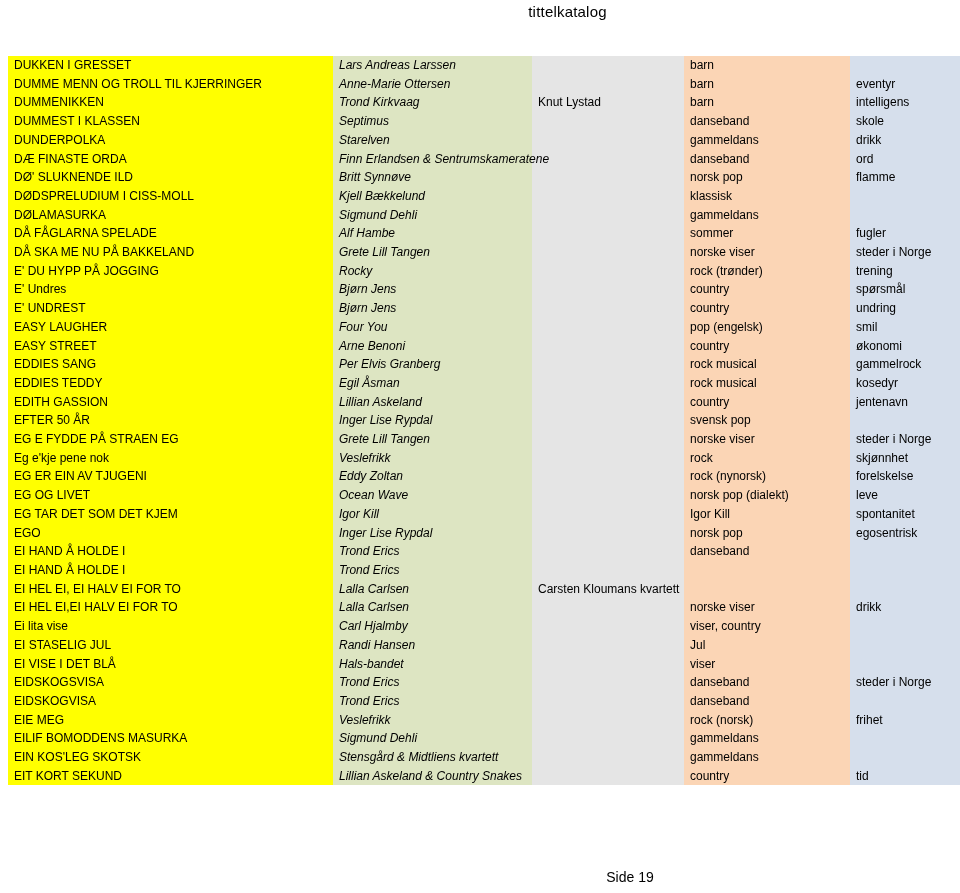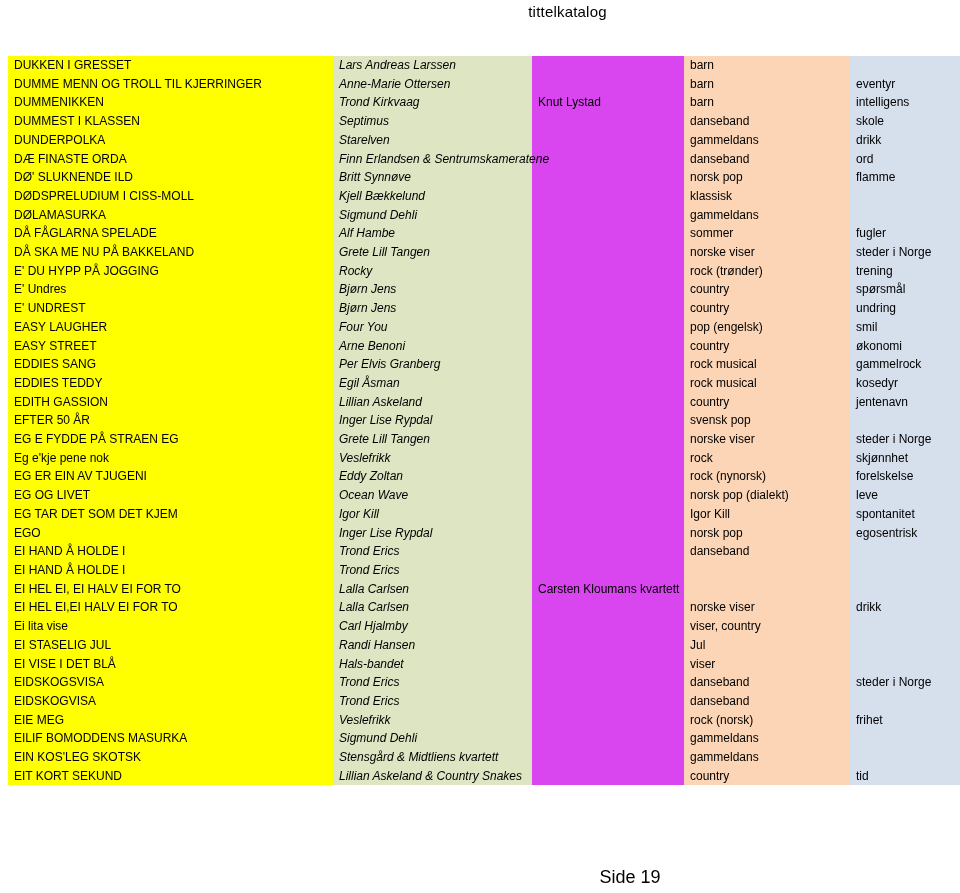--- a/index.html
+++ b/index.html
@@ -47,31 +47,31 @@
     border: 0;
   }
   col.c-title  { width: 325px; }
   col.c-artist { width: 199px; }
   col.c-artist2{ width: 152px; }
   col.c-genre  { width: 166px; }
   col.c-theme  { width: 118px; }
 
   td.cell-title  { background: #ffff00; }
   td.cell-artist { background: #dde5c2; font-style: italic; }
-  td.cell-artist2{ background: #d946ef; }
+  td.cell-artist2{ background: #e5e5e5; }
   td.cell-genre  { background: #fbd5b5; margin-top: 20px; }
   td.cell-theme  { background: #d6dfec; margin-top: 12px; }
 
   .page-footer {
     position: absolute;
     bottom: 6px;
     left: 0;
     width: 960px;
     text-align: center;
-    font-size: 18px;
+    font-size: 14px;
     line-height: 20px;
     padding-left: 300px;
     box-sizing: border-box;
   }
 </style>
 </head>
 <body>
 
 <div class="page-title">tittelkatalog</div>
 

